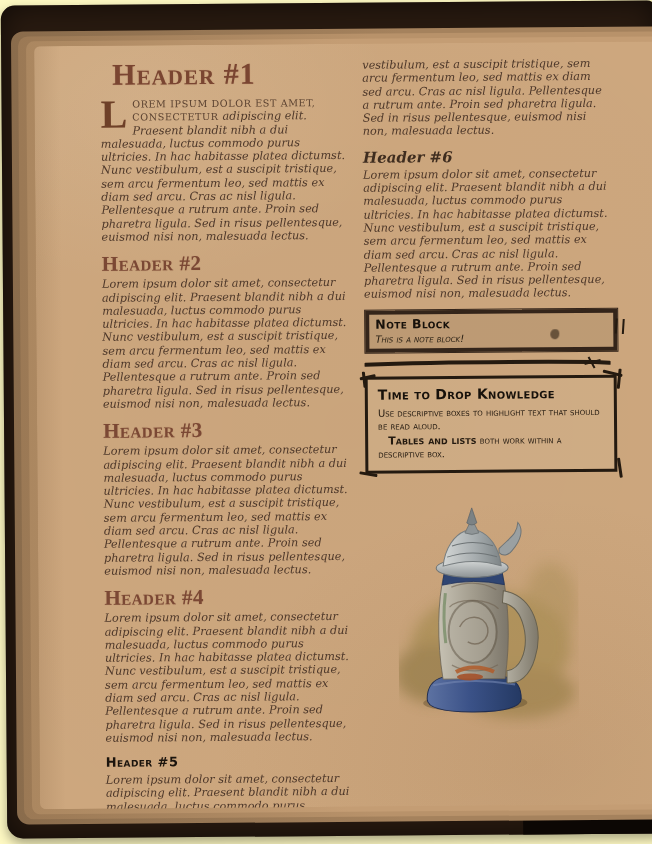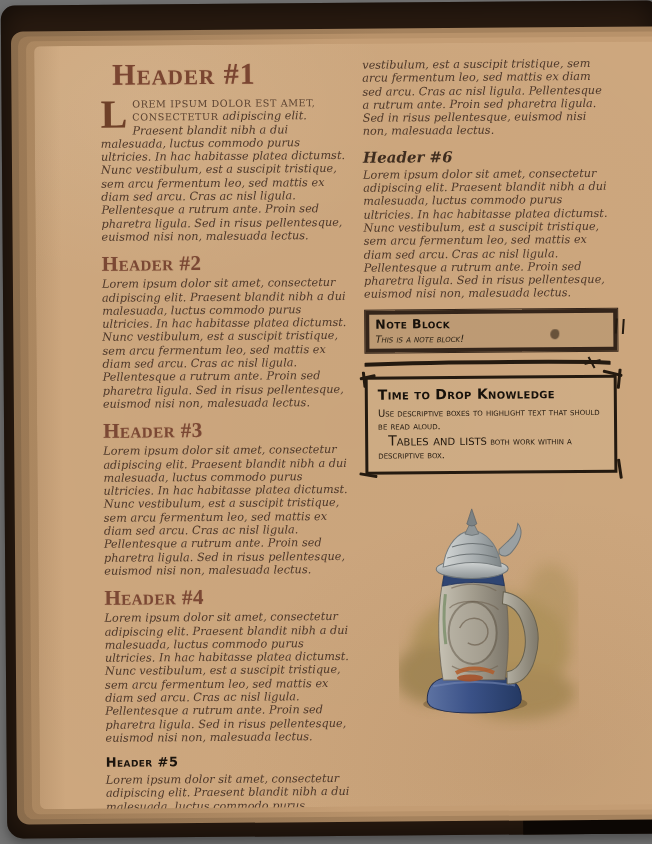--- a/index.html
+++ b/index.html
@@ -1,16 +1,16 @@
 <!DOCTYPE html>
 <html><head>
 <meta charset="utf-8">
 <style>
   html,body{margin:0;padding:0;background:#ffffff;}
-  .canvas{position:relative;width:652px;height:844px;background:#737373;overflow:hidden;
+  .canvas{position:relative;width:652px;height:844px;background:#fef9c3;overflow:hidden;
           font-family:"Liberation Sans",sans-serif;}
   
   .book{position:absolute;left:4px;top:3px;width:656px;height:833px;background:#281a10;
         border-radius:14px 10px 8px 16px;transform:rotate(-0.45deg);transform-origin:50% 50%;
         box-shadow:0 5px 12px rgba(0,0,0,0.35), inset 0 0 30px rgba(0,0,0,0.6);}
   .book .corner-shadow{position:absolute;right:0;bottom:0;width:140px;height:26px;background:#0c0704;border-radius:0 0 8px 0;}
   .stack1{position:absolute;left:10px;top:26px;right:0;bottom:14px;background:linear-gradient(90deg,#8a6c4c,#a5825d 60%);border-radius:12px 0 0 12px;}
   .stack2{position:absolute;left:17px;top:31px;right:0;bottom:19px;background:linear-gradient(90deg,#9b7955,#b8926a 55%);border-radius:10px 0 0 10px;}
   .stack3{position:absolute;left:25px;top:36px;right:0;bottom:24px;background:linear-gradient(90deg,#ab8760,#c49d74 50%);border-radius:8px 0 0 8px;}
   .page{position:absolute;left:33px;top:41px;right:0;bottom:29px;border-radius:6px 0 0 6px;
@@ -62,21 +62,21 @@
   .tick.t2{width:3px;height:20px;right:-7px;top:-9px;transform:rotate(6deg);}
   .tick.t3{width:18px;height:3px;left:-9px;bottom:-5px;transform:rotate(10deg);}
   .tick.t4{width:3px;height:16px;left:-5px;top:-8px;transform:rotate(-6deg);}
   .tick.t5{width:3px;height:20px;right:-7px;bottom:-9px;transform:rotate(-8deg);}
   .tick.t6{width:16px;height:3px;left:-8px;top:-4px;transform:rotate(-12deg);}
   .desc-title{font-family:"DejaVu Sans",sans-serif;font-variant:small-caps;font-weight:700;
      font-size:14px;color:#17110b;letter-spacing:0.3px;}
   .desc-p{font-family:"DejaVu Sans",sans-serif;font-variant:small-caps;font-size:10px;
      line-height:13px;color:#241a10;margin:4px 0 0 0;}
   .desc-p.second{text-indent:10px;margin-top:2px;}
-  .desc-p .bold-lead{font-weight:400;font-size:14px;}
+  .desc-p .bold-lead{font-weight:700;font-size:11px;}
   
   .stein-wrap{position:relative;margin:12px 0 0 32px;width:180px;height:245px;}
   
   .ink-blot{position:absolute;left:514px;top:287px;width:9px;height:10px;border-radius:50% 45% 55% 50%;
      background:#3a2a1c;opacity:0.65;filter:blur(0.5px);}
 </style>
 </head>
 <body>
 
 <div class="canvas">

